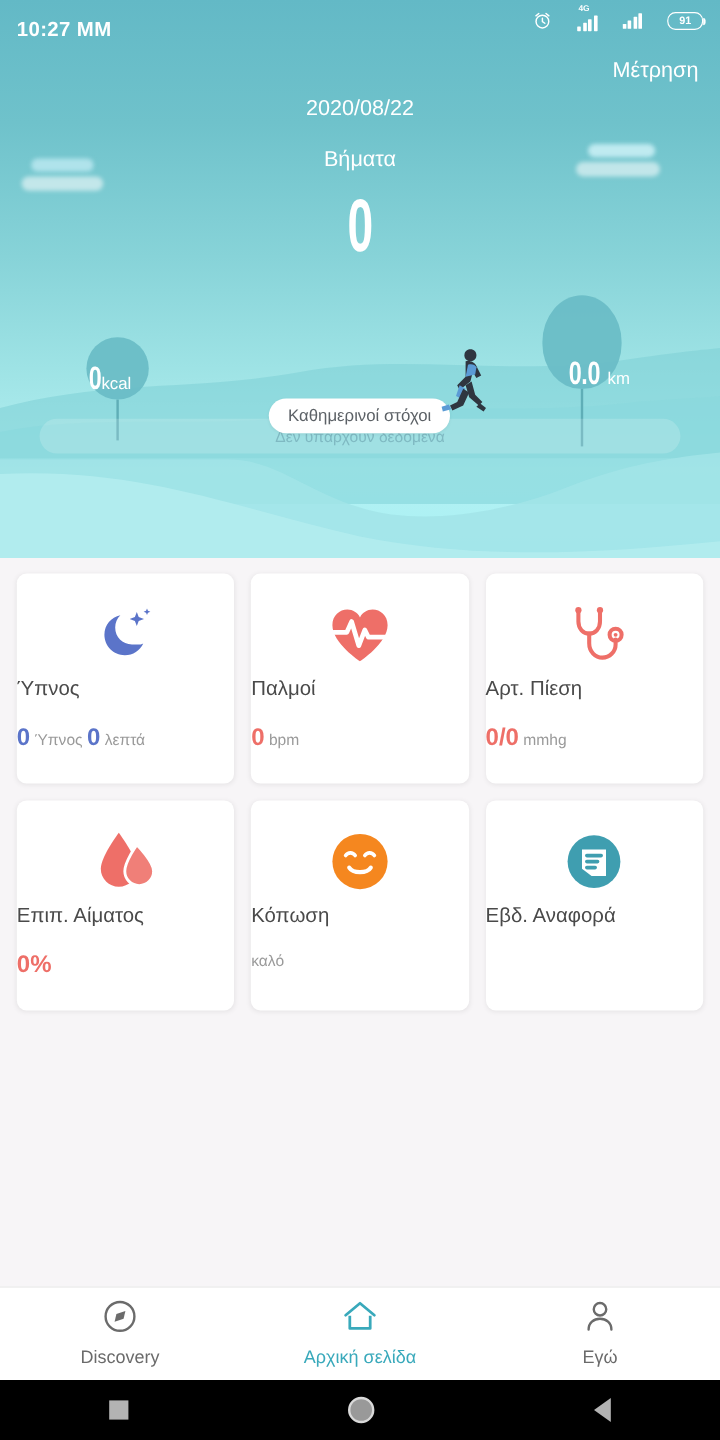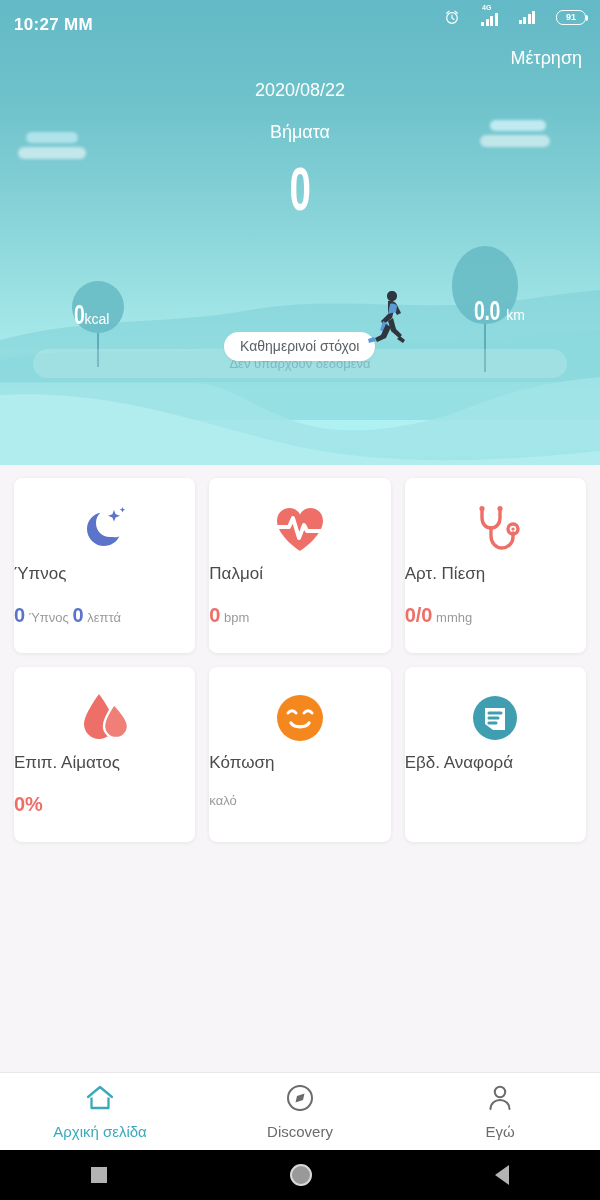--- a/index.html
+++ b/index.html
@@ -318,41 +318,41 @@
       </svg>
     </div>
     <div class="title">Εβδ. Αναφορά</div>
     <div class="val"></div>
   </div>
 </div>
 
 <div class="statusline">Μη συνδεδεμένο</div>
 
 <div class="tabbar">
+  <div class="tab">
+    <span>
+      <svg width="28" height="28" viewBox="0 0 28 28">
+        <circle cx="14" cy="14" r="12" fill="none" stroke="#6b6b6b" stroke-width="2"></circle>
+        <path d="M18.5 9.5 11 12l-1.5 6.5L17 16z" fill="#6b6b6b"></path>
+      </svg>
+    </span>
+    <span class="lbl">Discovery</span>
+  </div>
   <div class="tab active">
     <span>
       <svg width="30" height="28" viewBox="0 0 30 28">
         <path d="M3 13 15 3l12 10" fill="none" stroke="#39a9bb" stroke-width="2.3" stroke-linecap="round" stroke-linejoin="round"></path>
         <path d="M6.5 13.5V24h17V13.5" fill="none" stroke="#39a9bb" stroke-width="2.3" stroke-linejoin="round"></path>
       </svg>
     </span>
     <span class="lbl">Αρχική σελίδα</span>
   </div>
   <div class="tab">
     <span>
       <svg width="28" height="28" viewBox="0 0 28 28">
-        <circle cx="14" cy="14" r="12" fill="none" stroke="#6b6b6b" stroke-width="2"></circle>
-        <path d="M18.5 9.5 11 12l-1.5 6.5L17 16z" fill="#6b6b6b"></path>
-      </svg>
-    </span>
-    <span class="lbl">Discovery</span>
-  </div>
-  <div class="tab">
-    <span>
-      <svg width="28" height="28" viewBox="0 0 28 28">
         <circle cx="14" cy="8" r="5.2" fill="none" stroke="#6b6b6b" stroke-width="2"></circle>
         <path d="M4.5 25c0-5.5 4.3-9 9.5-9s9.5 3.5 9.5 9" fill="none" stroke="#6b6b6b" stroke-width="2" stroke-linecap="round"></path>
       </svg>
     </span>
     <span class="lbl">Εγώ</span>
   </div>
 </div>
 
 <div class="navbar">
   <span class="sq"></span>

